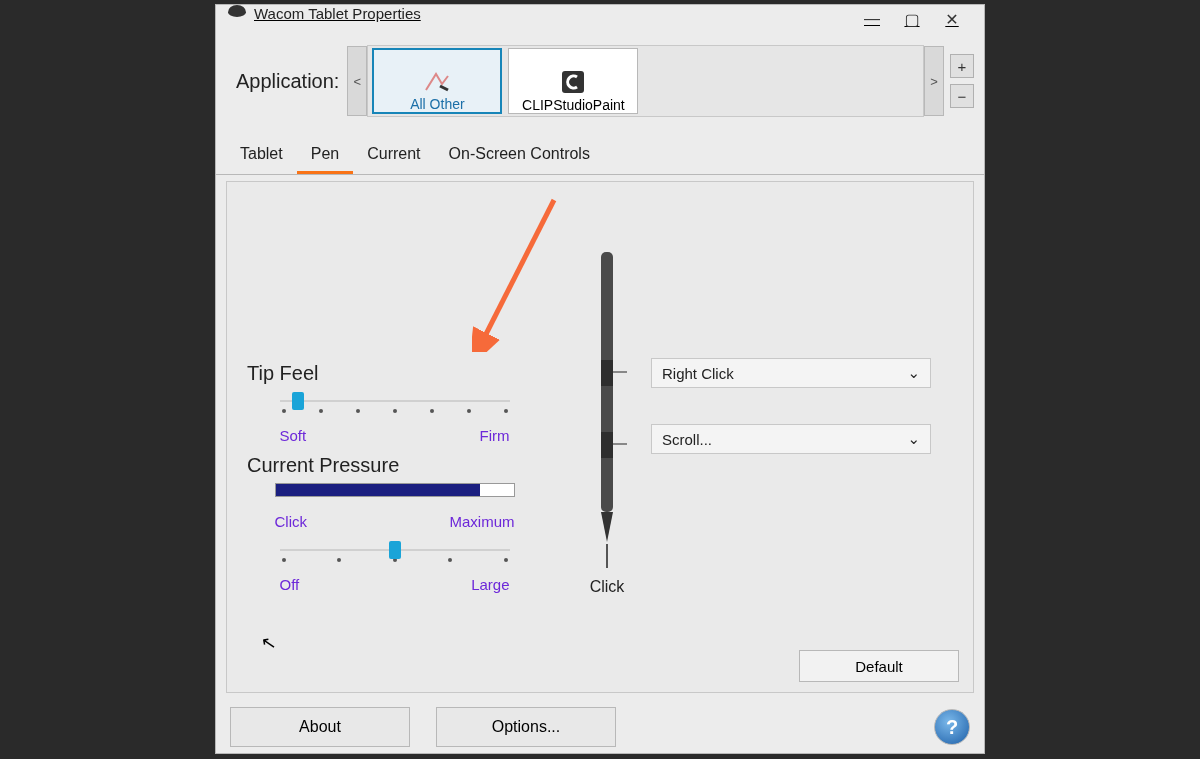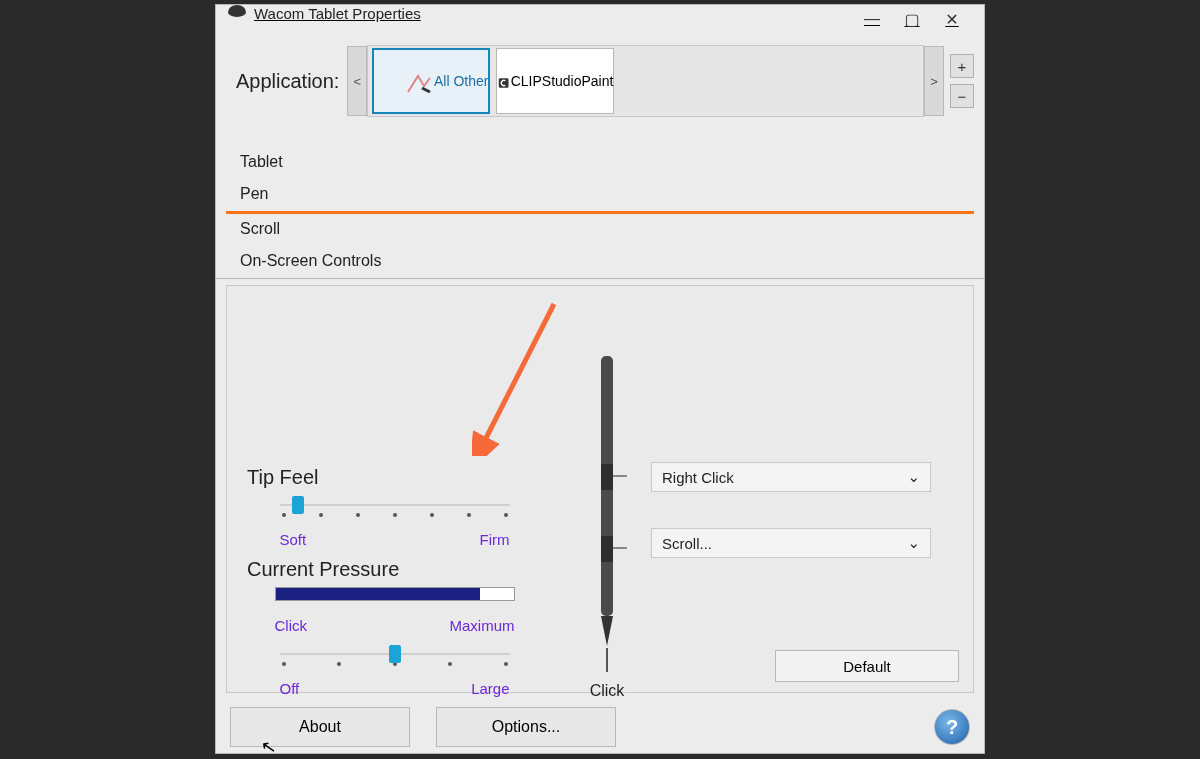--- a/index.html
+++ b/index.html
@@ -6,46 +6,46 @@
   body { background: #2a2a2a; display: flex; justify-content: center; align-items: flex-start; width: 1200px; height: 759px; }
   .window { width: 770px; height: 750px; background: #ececec; border: 1px solid #b8b8b8; margin-top: 4px; display: flex; flex-direction: column; }
   .titlebar { height: 32px; display: flex; padding: 0 12px; text-decoration: underline; }
   .titlebar .app-icon { width: 18px; height: 12px; background: #333; border-radius: 50% 50% 50% 50% / 60% 60% 40% 40%; margin-right: 8px; }
   .titlebar .title { font-size: 15px; color: #222; flex: 1; }
   .titlebar .wbtn { width: 40px; height: 28px; display: flex; align-items: center; justify-content: center; color: #333; font-size: 16px; }
   .app-row { display: flex; align-items: center; padding: 8px 10px 10px 20px; }
   .app-row .label { font-size: 20px; color: #222; margin-right: 8px; }
   .app-scroll-btn { width: 20px; height: 70px; background: #d9d9d9; border: 1px solid #b8b8b8; display: flex; align-items: center; justify-content: center; color: #555; font-size: 13px; }
   .app-strip { flex: 1; height: 72px; border: 1px solid #c8c8c8; background: #e6e6e6; display: flex; align-items: center; gap: 6px; padding: 2px 4px; }
-  .app-tile { width: 118px; height: 66px; background: #fff; border: 1px solid #b8b8b8; display: flex; flex-direction: row; align-items: center; justify-content: flex-end; font-size: 14px; }
+  .app-tile { width: 130px; height: 66px; background: #fff; border: 1px solid #b8b8b8; display: flex; flex-direction: column; align-items: center; justify-content: flex-end; font-size: 14px; }
   .app-tile.selected { border: 2px solid #1785b8; color: #1b6fa8; background: #e8f1f7; }
   .app-tile .tile-icon { width: 30px; height: 30px; margin-top: 4px; }
   .plusminus { display: flex; flex-direction: column; gap: 6px; margin-left: 6px; }
   .plusminus .pm { width: 24px; height: 24px; border: 1px solid #b0b0b0; background: #e0e0e0; display: flex; align-items: center; justify-content: center; font-size: 15px; color: #333; }
-  .tabs { display: flex; border-bottom: 1px solid #b8b8b8; padding: 0 10px; margin-top: 20px; flex-direction: column; }
+  .tabs { display: flex; border-bottom: 1px solid #b8b8b8; padding: 0 10px; margin-top: 12px; }
   .tab { padding: 6px 14px 8px 14px; font-size: 16px; color: #222; }
   .tab.active { border-bottom: 3px solid #f97316; }
   .content { flex: 1; padding: 8px 14px 10px 14px; position: relative; border: 1px solid #c8c8c8; margin: 6px 10px 4px 10px; background: #eaeaea; }
   .arrow { position: absolute; left: 245px; top: 10px; }
   .left-panel { position: absolute; left: 20px; top: 180px; width: 295px; }
   .group-title { font-size: 20px; color: #222; margin-bottom: 6px; }
   .slider-track { position: relative; width: 230px; height: 20px; margin: 4px auto 2px auto; }
   .slider-line { position: absolute; top: 9px; left: 0; right: 0; height: 2px; background: #d0d0d0; }
   .tick-row { position: absolute; left: 0; right: 0; top: 18px; display: flex; justify-content: space-between; padding: 0 2px; }
   .tick-row span { width: 4px; height: 4px; background: #555; border-radius: 2px; display: block; }
   .thumb { position: absolute; top: 1px; width: 12px; height: 18px; background: #1aa4d8; border-radius: 2px; transform: translateX(-50%); }
   .slider-labels { display: flex; justify-content: space-between; width: 230px; margin: 16px auto 10px auto; font-size: 15px; color: #6d28d9; }
   .pressure-bar { width: 240px; height: 14px; border: 1px solid #999; background: #fff; margin: 4px auto; }
   .pressure-fill { height: 100%; background: #1b1f80; }
   .pen-col { position: absolute; left: 360px; top: 70px; display: flex; align-items: flex-start; }
   .pen-svg { display: block; }
   .pen-dropdowns { margin-left: 24px; margin-top: 106px; display: flex; flex-direction: column; gap: 36px; }
   .dropdown { width: 280px; height: 30px; background: #f4f4f4; border: 1px solid #c8c8c8; display: flex; align-items: center; justify-content: space-between; padding: 0 10px; font-size: 15px; color: #222; }
   .click-label { text-align: center; font-size: 16px; color: #222; margin-top: 6px; }
-  .default-btn { position: absolute; right: 14px; bottom: 10px; width: 184px; height: 32px; background: #f2f2f2; border: 1px solid #b8b8b8; font-size: 15px; display: flex; align-items: center; justify-content: center; }
+  .default-btn { position: absolute; right: 14px; bottom: 10px; width: 160px; height: 32px; background: #f2f2f2; border: 1px solid #b8b8b8; font-size: 15px; display: flex; align-items: center; justify-content: center; }
   .footer { display: flex; align-items: center; padding: 10px 14px 6px 14px; gap: 26px; }
   .footer .fbtn { width: 180px; height: 40px; background: #e8e8e8; border: 1px solid #b8b8b8; display: flex; align-items: center; justify-content: center; font-size: 16px; }
   .footer .spacer { flex: 1; }
   .help { width: 36px; height: 36px; border-radius: 18px; background: radial-gradient(circle at 40% 35%, #7ab8ea, #1d5fa8); color: #fff; display: flex; align-items: center; justify-content: center; font-weight: bold; font-size: 20px; border: 1px solid #b8b8b8; }
   .cursor { position: absolute; left: 14px; top: 270px; font-size: 18px; color: #000; transform: rotate(-10deg); }
 </style>
 </head>
 <body>
 
 <div class="window">
@@ -79,21 +79,21 @@
     <div class="app-scroll-btn">&gt;</div>
     <div class="plusminus">
       <div class="pm">+</div>
       <div class="pm">−</div>
     </div>
   </div>
 
   <div class="tabs">
     <div class="tab">Tablet</div>
     <div class="tab active">Pen</div>
-    <div class="tab">Scroll</div>
+    <div class="tab">Current</div>
     <div class="tab">On-Screen Controls</div>
   </div>
 
   <div class="content">
 
     <svg class="arrow" width="100" height="160">
       <defs>
           <marker id="ah" markerWidth="10" markerHeight="10" refX="2" refY="3" orient="auto">
             <path d="M0,0 L0,6 L8,3 z" fill="#f66a3a"></path>
           </marker>

